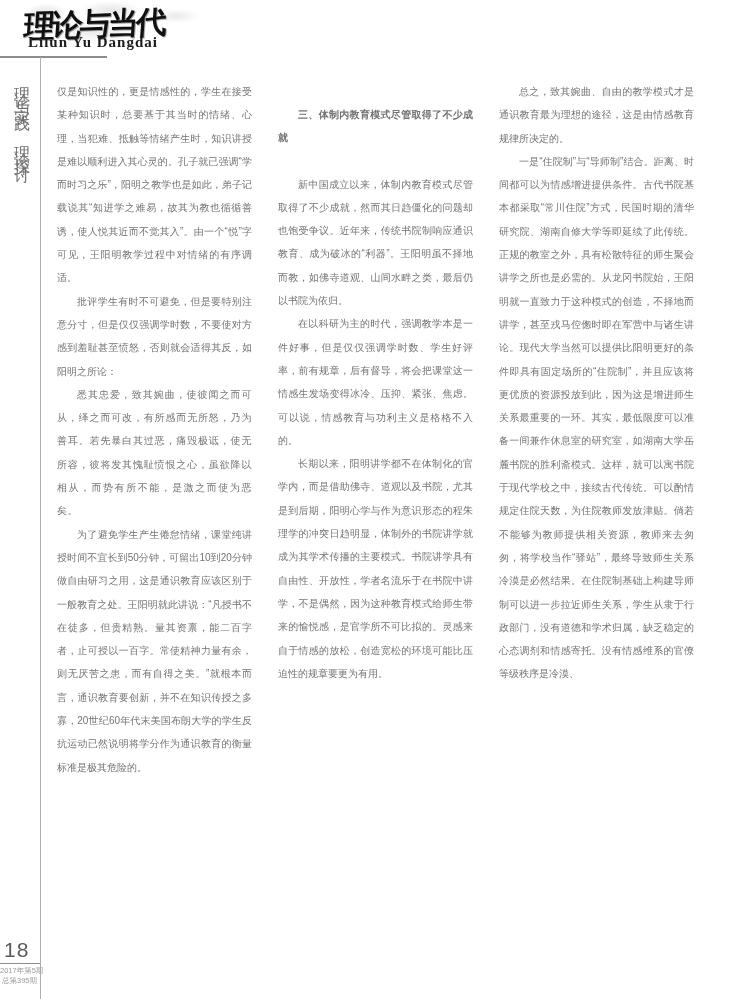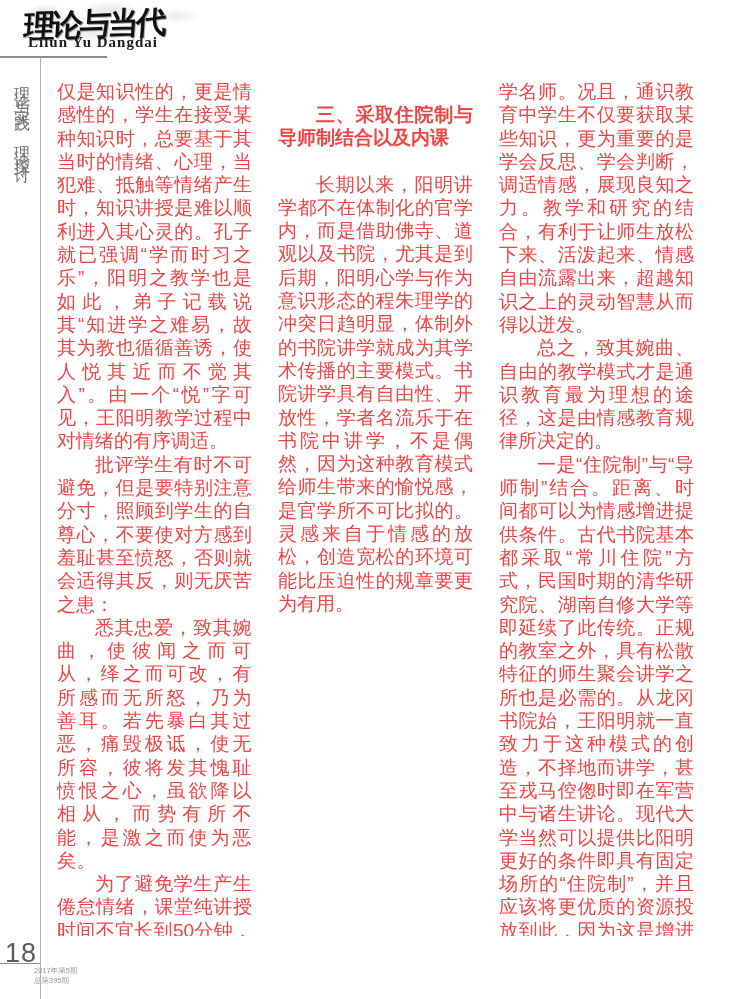--- a/index.html
+++ b/index.html
@@ -47,68 +47,69 @@
     font-size:16px; letter-spacing:7px; color:#6f6f6f;
   }
 
   
   .columns {
     position:absolute; left:57px; top:80px; width:637px; height:856px;
     display:flex; gap:26px; overflow:hidden;
   }
   .col { flex:1 1 0; overflow:hidden; }
   .para {
-    font-size:19px; line-height:23.3px; color:#ef4444;
+    font-size:10px; line-height:23.3px; color:#737373;
     text-align:justify; text-justify:inter-ideograph;
   }
   .para.indent { text-indent:2em; }
   .para.heading { font-weight:bold; margin:23px 0; text-indent:2em; }
   .para.subheading { letter-spacing:.8px; text-indent:2em; }
   .para.quote { letter-spacing:.6px; text-indent:2em; }
 
   
   .page-number {
-    position:absolute; left:4px; top:938px; width:34px; text-align:center;
-    font-size:27px; color:#5a5a5a; letter-spacing:1px;
+    position:absolute; left:4px; top:938px; width:34px; 
+    font-size:21px; color:#5a5a5a; letter-spacing:1px;
   }
   .issue-info {
     position:absolute; left:0; top:966px; width:37px; text-align:right;
     font-size:7.5px; line-height:10px; color:#9a9a9a; white-space:nowrap;
   }
-  .issue-info div { white-space:nowrap;padding-left:34px; }
+  .issue-info div { white-space:nowrap; }
 </style>
 </head>
 <body>
 
 <div class="page">
 
   <div class="masthead">
     <div class="masthead-art"></div>
     <div class="logo-calligraphy">理论与当代</div>
     <div class="logo-pinyin">Lilun Yu Dangdai</div>
   </div>
 
   <div class="rule-top"></div>
   <div class="rule-vert"></div>
 
   <div class="sidebar-label">理论与实践·理论探讨</div>
 
   <div class="columns">
     <div class="col">
         <p class="para body">仅是知识性的，更是情感性的，学生在接受某种知识时，总要基于其当时的情绪、心理，当犯难、抵触等情绪产生时，知识讲授是难以顺利进入其心灵的。孔子就已强调“学而时习之乐”，阳明之教学也是如此，弟子记载说其“知进学之难易，故其为教也循循善诱，使人悦其近而不觉其入”。由一个“悦”字可见，王阳明教学过程中对情绪的有序调适。</p>
-        <p class="para body indent">批评学生有时不可避免，但是要特别注意分寸，照顾到学生的自尊心，不要使对方感到羞耻甚至愤怒，否则就会适得其反，则无厌苦之患：</p>
+        <p class="para body indent">批评学生有时不可避免，但是要特别注意分寸，但是仅仅强调学时数，不要使对方感到羞耻甚至愤怒，否则就会适得其反，如阳明之所论：</p>
         <p class="para quote indent">悉其忠爱，致其婉曲，使彼闻之而可从，绎之而可改，有所感而无所怒，乃为善耳。若先暴白其过恶，痛毁极诋，使无所容，彼将发其愧耻愤恨之心，虽欲降以相从，而势有所不能，是激之而使为恶矣。</p>
         <p class="para body indent">为了避免学生产生倦怠情绪，课堂纯讲授时间不宜长到50分钟，可留出10到20分钟做自由研习之用，这是通识教育应该区别于一般教育之处。王阳明就此讲说：“凡授书不在徒多，但贵精熟。量其资禀，能二百字者，止可授以一百字。常使精神力量有余，则无厌苦之患，而有自得之美。”就根本而言，通识教育要创新，并不在知识传授之多寡，20世纪60年代末美国布朗大学的学生反抗运动已然说明将学分作为通识教育的衡量标准是极其危险的。</p>
       </div>
     <div class="col">
-        <p class="para heading indent">三、采取住院制与导师制结合以及内课</p>
+        <p class="para heading indent">三、体制内教育模式尽管取得了不少成就</p>
+        <p class="para body indent">新中国成立以来，体制内教育模式尽管取得了不少成就，然而其日趋僵化的问题却也饱受争议。近年来，传统书院制响应通识教育、成为破冰的“利器”。王阳明虽不择地而教，如佛寺道观、山间水畔之类，最后仍以书院为依归。</p>
+        <p class="para body indent">在以科研为主的时代，强调教学本是一件好事，但是仅仅强调学时数、学生好评率，前有规章，后有督导，将会把课堂这一情感生发场变得冰冷、压抑、紧张、焦虑。可以说，情感教育与功利主义是格格不入的。</p>
         <p class="para body indent">长期以来，阳明讲学都不在体制化的官学内，而是借助佛寺、道观以及书院，尤其是到后期，阳明心学与作为意识形态的程朱理学的冲突日趋明显，体制外的书院讲学就成为其学术传播的主要模式。书院讲学具有自由性、开放性，学者名流乐于在书院中讲学，不是偶然，因为这种教育模式给师生带来的愉悦感，是官学所不可比拟的。灵感来自于情感的放松，创造宽松的环境可能比压迫性的规章要更为有用。</p>
       </div>
     <div class="col">
-        <p class="para body">学名师。况且，通识教育中学生不仅要获取某些知识，更为重要的是学会反思、学会判断，调适情感，展现良知之力。教学和研究的结合，有利于让师生放松下来、活泼起来、情感自由流露出来，超越知识之上的灵动智慧从而得以迸发。</p>
         <p class="para body indent">总之，致其婉曲、自由的教学模式才是通识教育最为理想的途径，这是由情感教育规律所决定的。</p>
         <p class="para body indent">一是“住院制”与“导师制”结合。距离、时间都可以为情感增进提供条件。古代书院基本都采取“常川住院”方式，民国时期的清华研究院、湖南自修大学等即延续了此传统。正规的教室之外，具有松散特征的师生聚会讲学之所也是必需的。从龙冈书院始，王阳明就一直致力于这种模式的创造，不择地而讲学，甚至戎马倥偬时即在军营中与诸生讲论。现代大学当然可以提供比阳明更好的条件即具有固定场所的“住院制”，并且应该将更优质的资源投放到此，因为这是增进师生关系最重要的一环。其实，最低限度可以准备一间兼作休息室的研究室，如湖南大学岳麓书院的胜利斋模式。这样，就可以寓书院于现代学校之中，接续古代传统。可以酌情规定住院天数，为住院教师发放津贴。倘若不能够为教师提供相关资源，教师来去匆匆，将学校当作“驿站”，最终导致师生关系冷漠是必然结果。在住院制基础上构建导师制可以进一步拉近师生关系，学生从隶于行政部门，没有道德和学术归属，缺乏稳定的心态调剂和情感寄托。没有情感维系的官僚等级秩序是冷漠、</p>
       </div>
   </div>
 
   <div class="page-number">18</div>
   <div class="rule-page"></div>
   <div class="issue-info">
     <div>2017年第5期</div>
     <div>总第395期</div>

